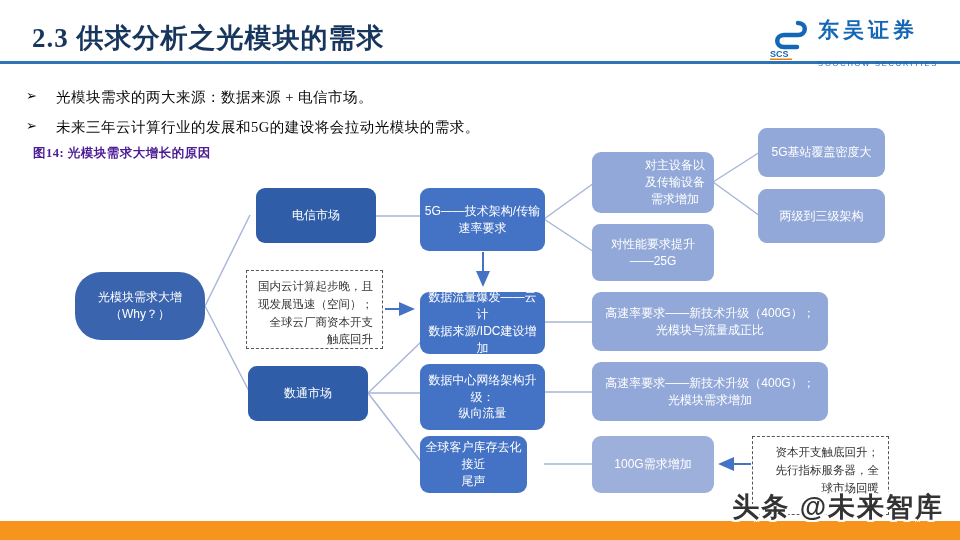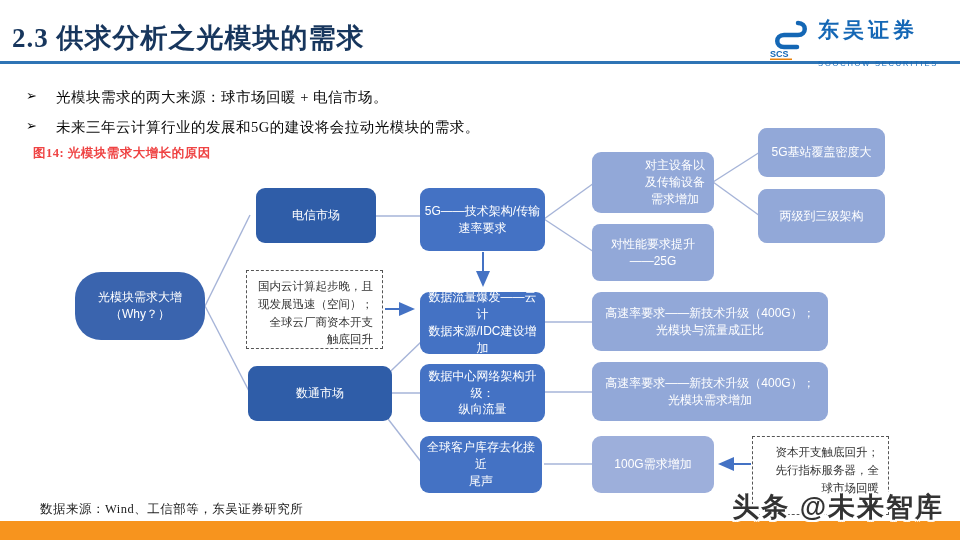--- a/index.html
+++ b/index.html
@@ -1,58 +1,58 @@
 <!DOCTYPE html>
 <html><head>
 <meta charset="utf-8">
 <style>
   html,body{margin:0;padding:0;background:#fff;}
   .stage{position:relative;width:960px;height:540px;background:#fff;overflow:hidden;
          font-family:"Liberation Sans","DejaVu Sans",sans-serif;}
 
   
-  .page-title{position:absolute;left:12px;top:20px;font-size:27px;font-weight:bold;
+  .page-title{position:absolute;left:32px;top:20px;font-size:27px;font-weight:bold;
               color:#17365D;letter-spacing:1px;font-family:"Liberation Serif","DejaVu Serif",serif;}
   .header-rule{position:absolute;left:0;top:61px;width:960px;height:3px;background:#2E74B5;}
   .logo{position:absolute;right:22px;top:18px;display:flex;align-items:flex-start;gap:7px;}
   .logo-text{display:flex;flex-direction:column;}
   .logo-cn{font-size:21px;font-weight:bold;color:#1467B5;letter-spacing:4px;line-height:1.1;}
   .logo-en{font-size:7.5px;color:#1467B5;letter-spacing:1.8px;margin-top:18px;}
 
   
   .bullets{position:absolute;left:26px;top:88px;}
   .bullet{display:flex;align-items:flex-start;margin-bottom:11px;
           font-family:"Liberation Serif","DejaVu Serif",serif;}
   .bmark{font-size:13px;color:#000;width:30px;}
   .btext{font-size:14.5px;color:#0a0a0a;letter-spacing:0.5px;}
-  .fig-caption{position:absolute;left:33px;top:145px;font-size:12.5px;font-weight:bold;color:#ef4444;
+  .fig-caption{position:absolute;left:33px;top:145px;font-size:12.5px;font-weight:bold;color:#4c1d95;
                font-family:"Liberation Serif","DejaVu Serif",serif;letter-spacing:0.5px;}
 
   
   .connectors{position:absolute;left:0;top:0;z-index:1;}
   .node{position:absolute;z-index:2;border-radius:9px;color:#fff;display:flex;align-items:center;
         justify-content:center;text-align:center;white-space:pre-line;line-height:1.4;
         font-size:12px;padding:2px 4px;box-sizing:border-box;}
   .box-why{background:#3A64AE;border-radius:26px;}
   .box-dark{background:#2F5DA8;}
   .box-mid{background:#4472C4;}
   .box-light{background:#92A8D8;}
   .box-lighter{background:#9DAFDB;}
   .dashed-note{position:absolute;z-index:2;border:1.6px dashed #555;background:#fff;color:#333;
                font-size:11.5px;line-height:1.55;padding:7px 9px;text-align:right;
                white-space:pre-line;box-sizing:border-box;}
 
   .n-why{left:75px;top:272px;width:130px;height:68px;}
   .n-telecom{left:248px;top:188px;width:120px;height:55px;margin-left:8px;}
-  .n-datacom{left:248px;top:366px;width:144px;height:55px;}
+  .n-datacom{left:248px;top:366px;width:120px;height:55px;}
   .n-cloudnote{left:246px;top:270px;width:137px;height:79px;}
   .n-fiveg{left:420px;top:188px;width:125px;height:63px;}
   .n-dataflow{left:420px;top:292px;width:125px;height:62px;}
-  .n-datacenter{left:420px;top:364px;width:125px;height:58px;}
-  .n-inventory{left:420px;top:436px;width:122px;height:57px;}
+  .n-datacenter{left:420px;top:364px;width:125px;height:66px;}
+  .n-inventory{left:420px;top:436px;width:107px;height:57px;}
   .n-mainequip{left:592px;top:152px;width:122px;height:61px;padding-left:48px;}
   .n-perf{left:592px;top:224px;width:122px;height:57px;border-radius:8px;}
   .n-basestation{left:758px;top:128px;width:127px;height:49px;}
   .n-arch{left:758px;top:189px;width:127px;height:54px;}
   .n-hs1{left:592px;top:292px;width:236px;height:59px;}
   .n-hs2{left:592px;top:362px;width:236px;height:59px;}
   .n-100g{left:592px;top:436px;width:122px;height:57px;}
   .n-capexnote{left:752px;top:436px;width:137px;height:79px;}
 
   
@@ -80,21 +80,21 @@
     </svg>
     <div class="logo-text">
       <span class="logo-cn">东吴证券</span>
       <span class="logo-en">SOOCHOW SECURITIES</span>
     </div>
   </div>
 
   <div class="bullets">
     <div class="bullet">
       <span class="bmark">➢</span>
-      <span class="btext">光模块需求的两大来源：球市场回暖 + 电信市场。</span>
+      <span class="btext">光模块需求的两大来源：数据来源 + 电信市场。</span>
     </div>
     <div class="bullet">
       <span class="bmark">➢</span>
       <span class="btext">未来三年云计算行业的发展和5G的建设将会拉动光模块的需求。</span>
     </div>
   </div>
 
   <div class="fig-caption">图14:  光模块需求大增长的原因</div>
 
   <svg class="connectors" width="960" height="540" viewBox="0 0 960 540">
@@ -150,17 +150,16 @@
   <div class="node box-light n-arch">两级到三级架构</div>
   <div class="node box-light n-hs1">高速率要求——新技术升级（400G）；
 光模块与流量成正比</div>
   <div class="node box-light n-hs2">高速率要求——新技术升级（400G）；
 光模块需求增加</div>
   <div class="node box-lighter n-100g">100G需求增加</div>
   <div class="dashed-note n-capexnote">资本开支触底回升；
 先行指标服务器，全
 球市场回暖</div>
 
-  <div class="source">数据来源：Wind、工信部等，东吴证券研究所</div>
   <div class="watermark">头条 @未来智库</div>
   <div class="orange-bar"></div>
 
 </div>
 
 </body></html>

